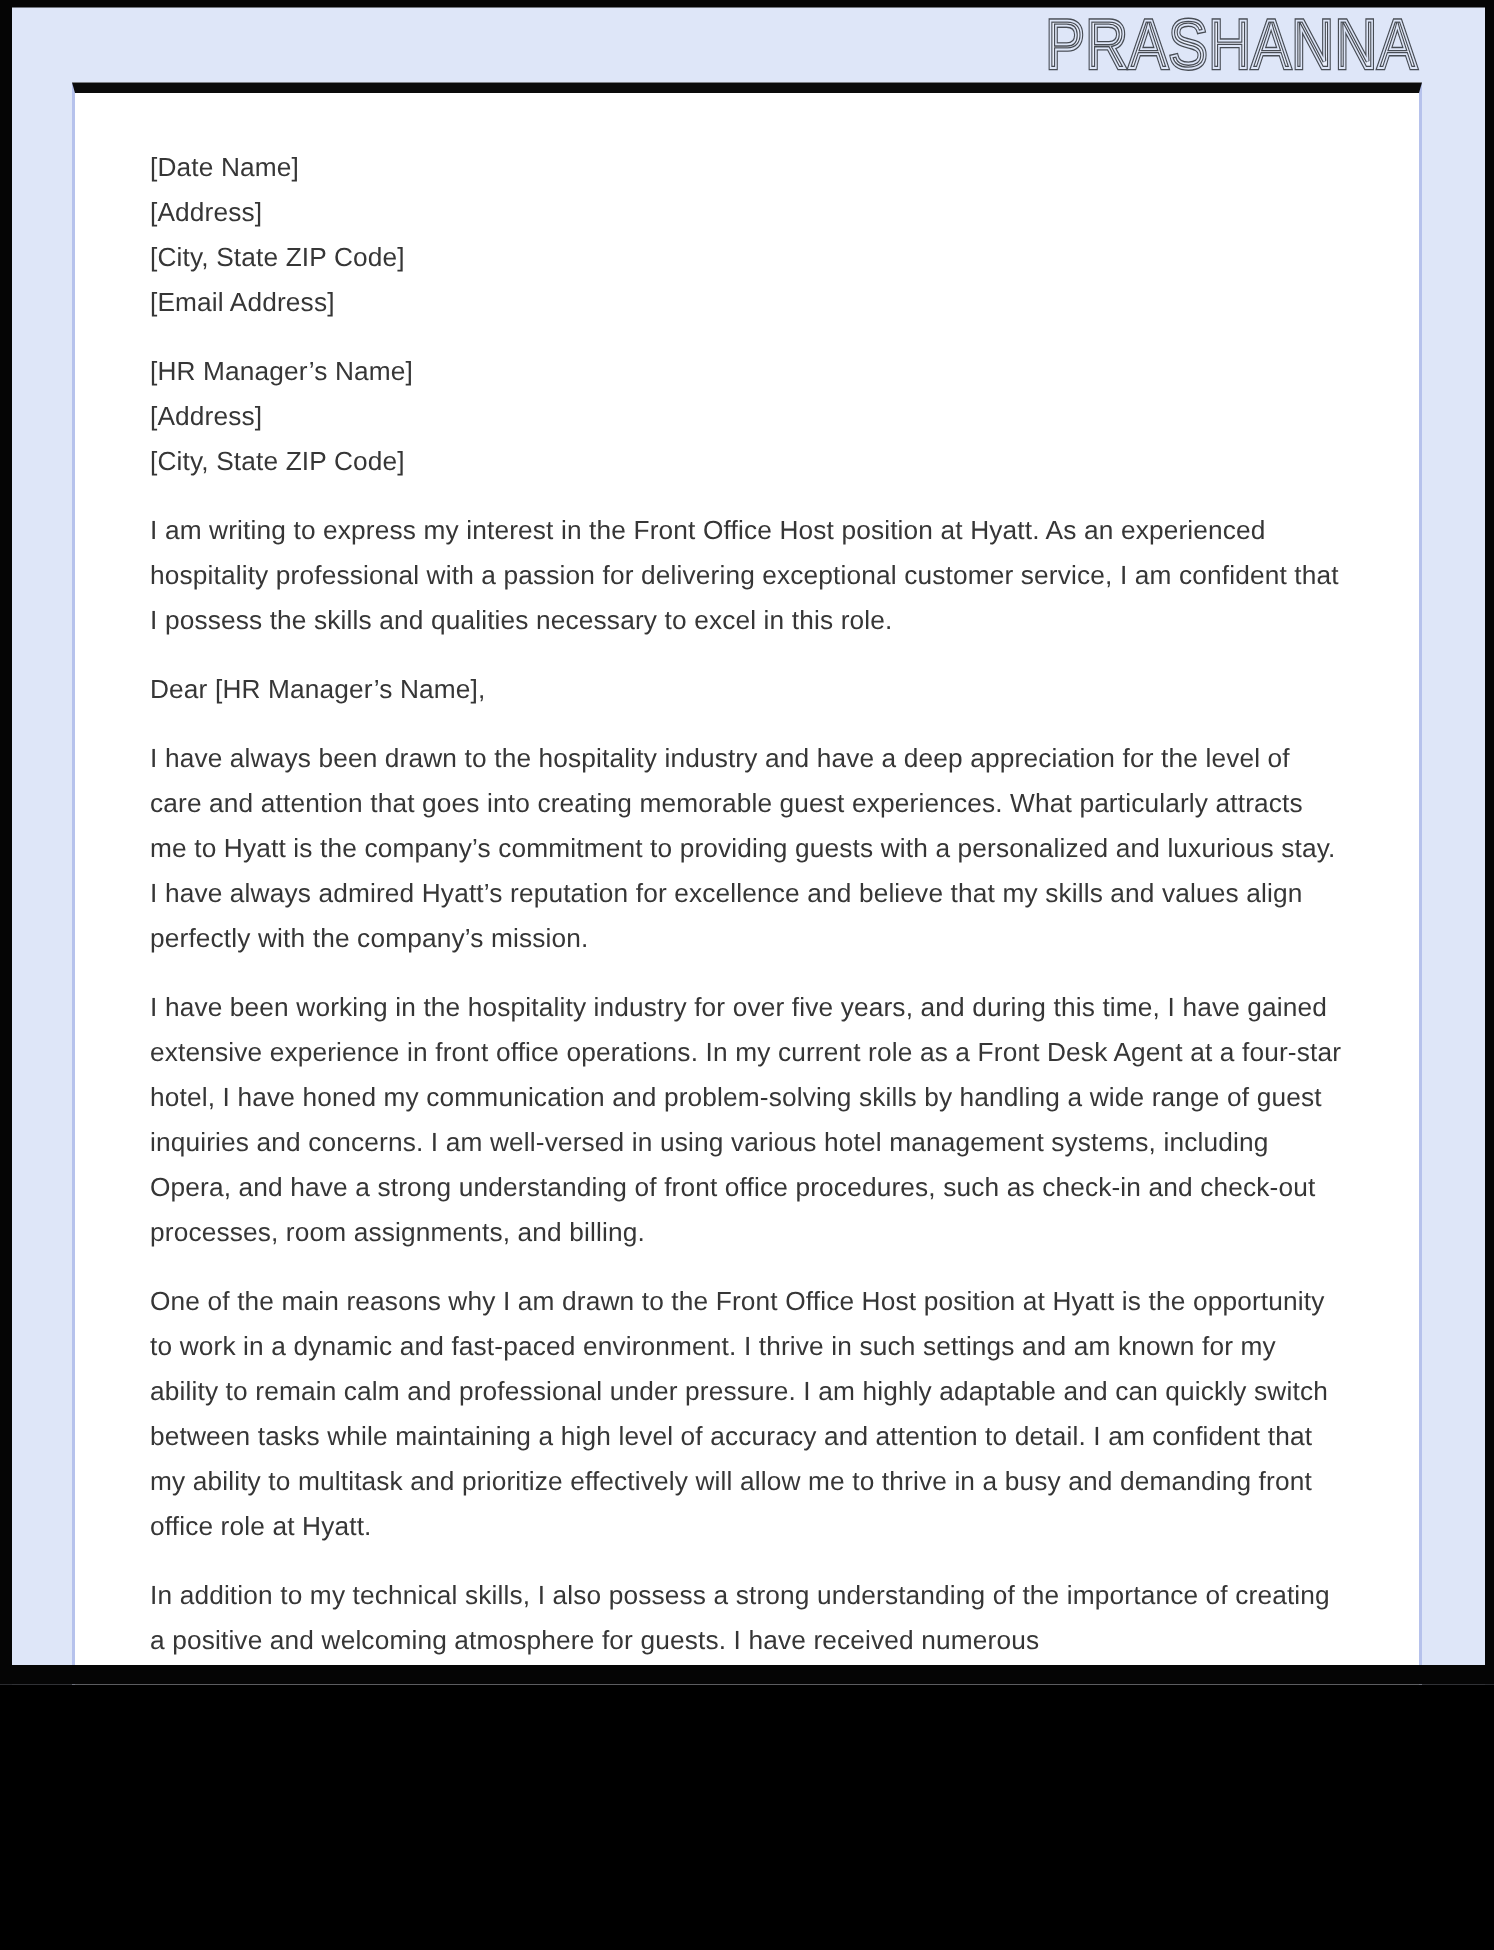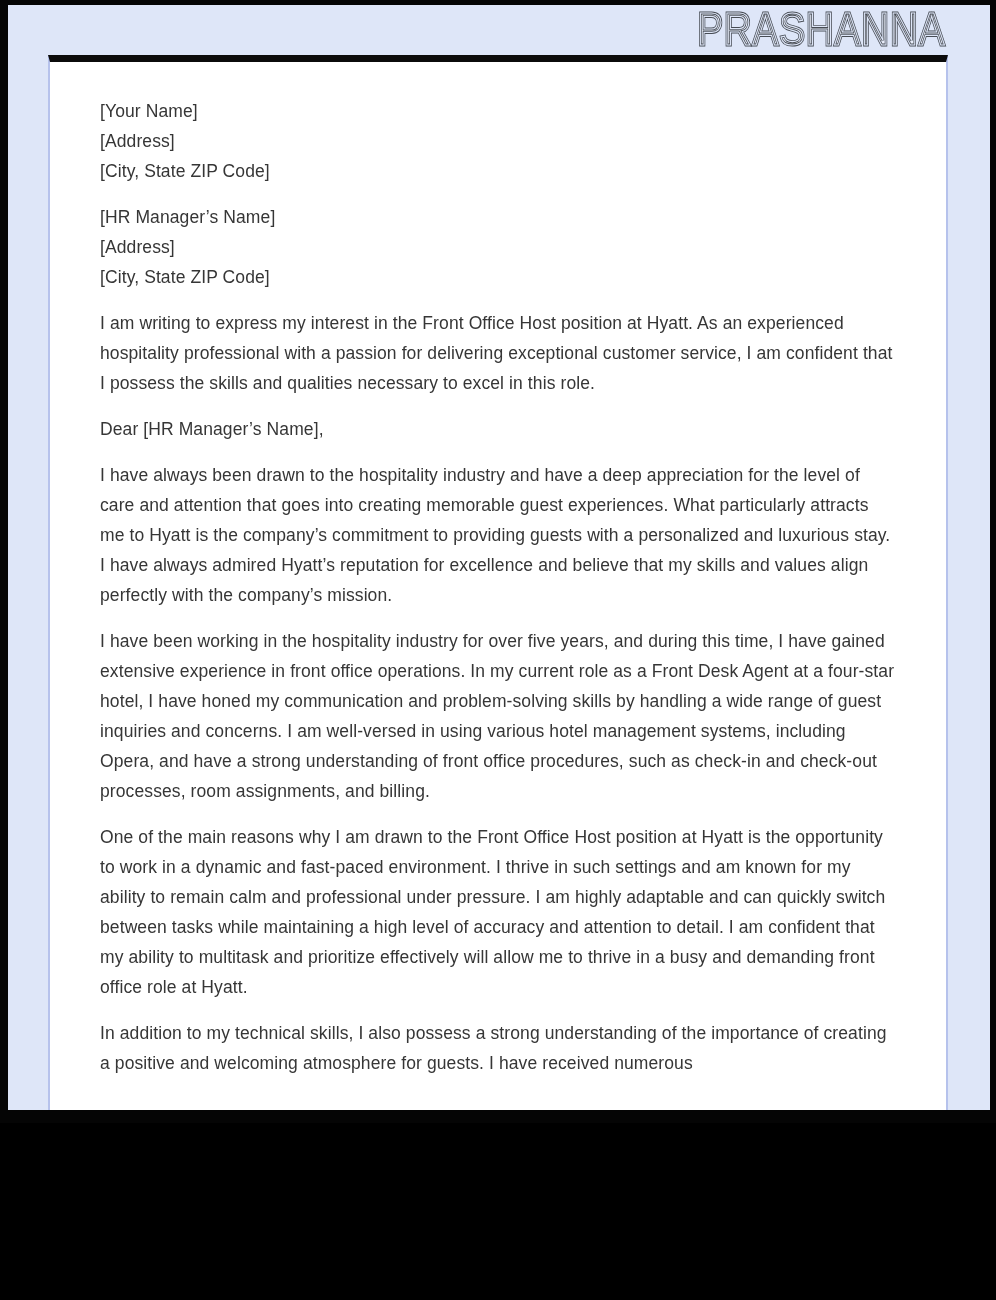--- a/index.html
+++ b/index.html
@@ -87,23 +87,24 @@
 
   <div class="logo">
     <span class="l1">PRASHANNA</span>
     <span class="l2" aria-hidden="true">PRASHANNA</span>
   </div>
 
   <div class="page">
     <div class="content">
 
       <div class="block addr">
-        <p>[Your Name]</p>
+        <p>[Date Name]</p>
         <p>[Address]</p>
         <p>[City, State ZIP Code]</p>
+        <p>[Email Address]</p>
       </div>
 
       <div class="block addr">
         <p>[HR Manager’s Name]</p>
         <p>[Address]</p>
         <p>[City, State ZIP Code]</p>
       </div>
 
       <p class="block">I am writing to express my interest in the Front Office Host position at Hyatt. As an experienced hospitality professional with a passion for delivering exceptional customer service, I am confident that I possess the skills and qualities necessary to excel in this role.</p>
 

